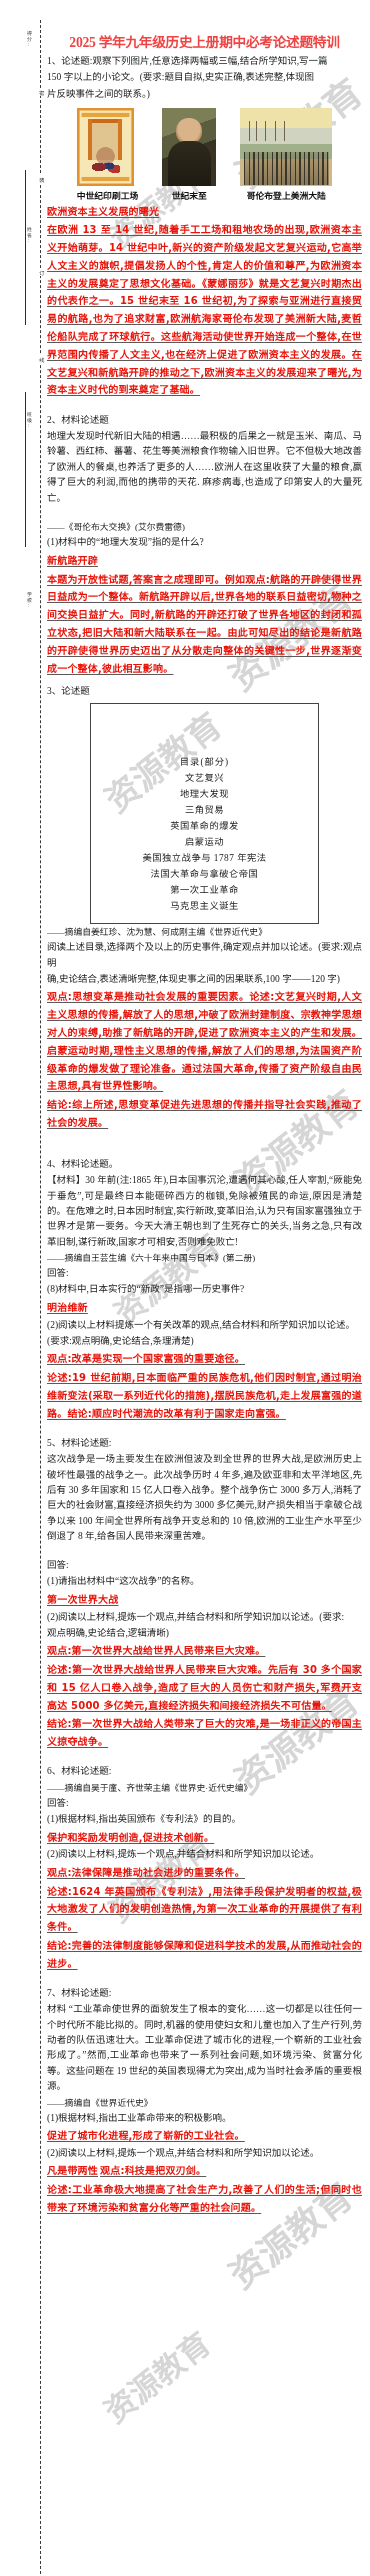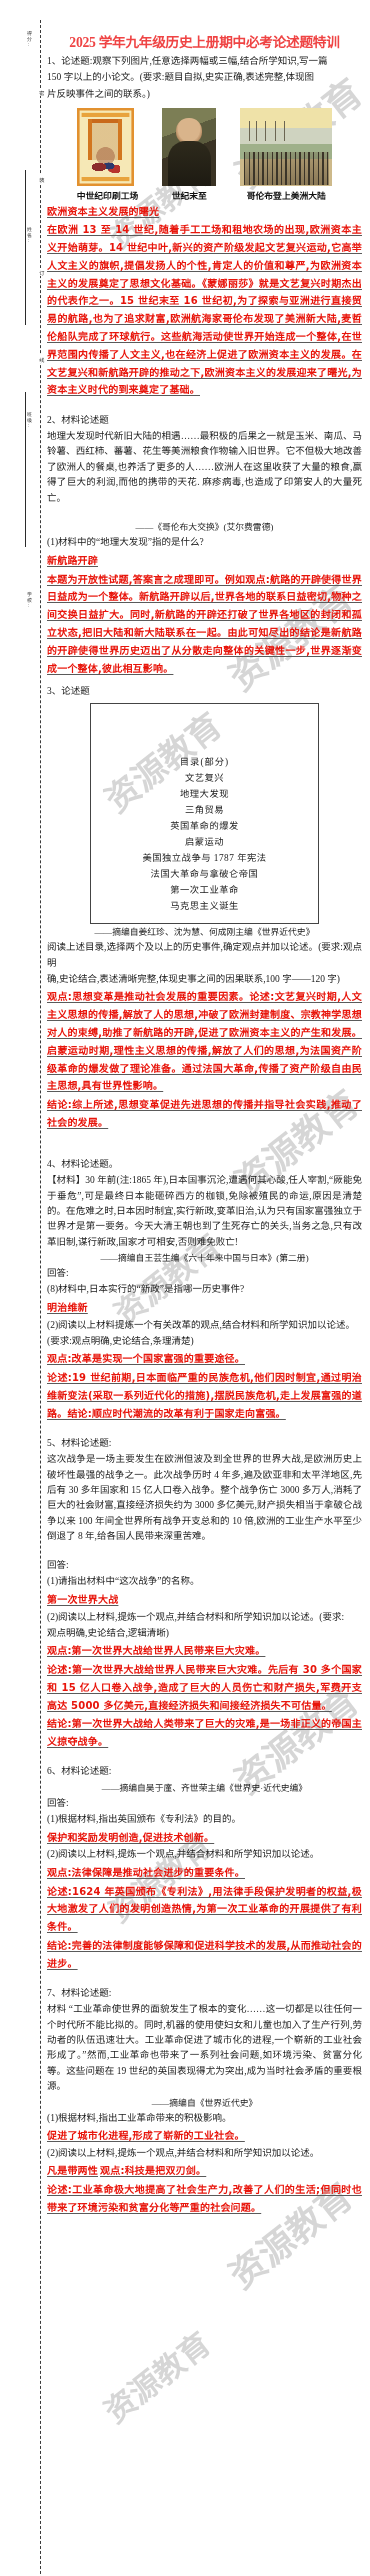--- a/index.html
+++ b/index.html
@@ -38,21 +38,21 @@
     font-size:13.7px; font-weight:bold; letter-spacing:-0.3px;
     font-family:"Liberation Serif","DejaVu Serif",serif;
     color:#ef4444; white-space:nowrap;
   }
   p.q{
     margin:0 0 1px 0; font-size:9.5px; line-height:1.62;
     text-align:justify; color:#1b1b1b;
   }
   p.src{
     margin:1px 0 1px 0; font-size:8.8px; line-height:1.6;
-    text-align:center; color:#1b1b1b;
+    text-align:left; color:#1b1b1b;
   }
   
   .ans{
     margin:0 0 1px 0;
     color:#e8150b;
     font-size:10px;
     line-height:1.78;
     font-weight:bold;
     font-family:"DejaVu Sans","Liberation Sans",sans-serif;
     text-align:justify;

